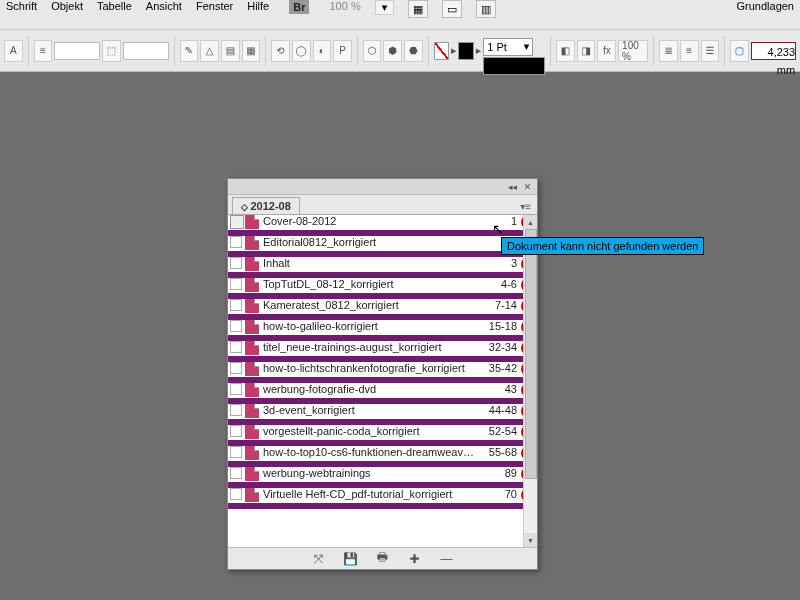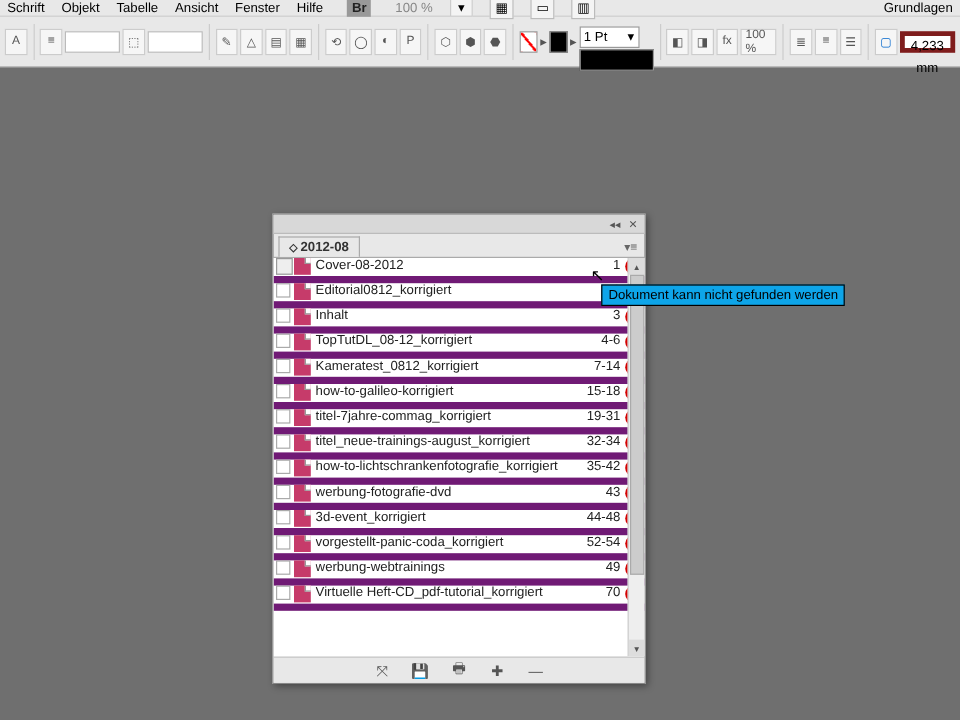--- a/index.html
+++ b/index.html
@@ -1,32 +1,32 @@
 <!DOCTYPE html>
 <html><head>
 <meta charset="utf-8">
 <style>
 * { margin: 0; padding: 0; box-sizing: border-box; font-family: Tahoma, Arial, sans-serif; font-size: 11px; }
 body { background: #6f6f6f; width: 800px; height: 600px; overflow: hidden; position: relative; }
 
-.menubar { background: #e8e8e8; height: 14px; display: flex; align-items: center; padding: 0 6px; border-bottom: 1px solid #ccc; gap: 14px; }
+.menubar { background: #e8e8e8; height: 30px; display: flex; align-items: flex-start; padding: 0 6px; border-bottom: 1px solid #ccc; gap: 14px; }
 .menubar .item { color: #000; cursor: pointer; }
 .menubar .righthelp { margin-left: auto; }
 .menubar .br-badge { background: #999; color: #222; padding: 1px 4px; font-weight: bold; margin-left: 6px; }
 .menubar .zoom { color: #888; margin-left: 6px; }
 .menubar .arrows { padding: 0 6px; border: 1px solid #ccc; background: #f4f4f4; }
 .menubar .iconbtn { width: 20px; height: 18px; border: 1px solid #bbb; background: #f4f4f4; display: flex; align-items: center; justify-content: center; }
 
 .toolbar { background: #e8e8e8; height: 42px; display: flex; align-items: center; padding: 2px 4px; border-bottom: 1px solid #bbb; gap: 2px; }
 .toolbar .slot { width: 22px; height: 22px; border: 1px solid #ccc; background: #f6f6f6; display: flex; align-items: center; justify-content: center; color: #555; font-size: 10px; }
 .toolbar .field { height: 18px; border: 1px solid #bbb; background: #fff; width: 46px; }
 .toolbar .sep { width: 1px; height: 30px; background: #ccc; margin: 0 3px; }
 .toolbar .stroke-sel { height: 18px; border: 1px solid #999; background: #fff; width: 50px; display: flex; align-items:center; padding:0 3px; justify-content: space-between; margin-top: 11px; }
 .toolbar .stroke-bar { height: 18px; border: 1px solid #999; background: #000; width: 62px; }
-.toolbar .mmfield { height: 18px; border: 4px solid #7f1d1d; background: #fff; width: 54px; text-align: center; line-height:18px; }
+.toolbar .mmfield { height: 18px; border: 1px solid #7f1d1d; background: #fff; width: 54px; text-align: right; line-height:18px; }
 .toolbar .diag { width:18px; height:18px; background:linear-gradient(to top right, transparent 45%, red 45%, red 55%, transparent 55%), #fff; border:1px solid #999; }
 .toolbar .swatch { width:18px; height:18px; background:#000; border:1px solid #999; }
 
 .panel { position: absolute; left: 227px; top: 178px; width: 311px; background: #e8e8e8; border: 1px solid #888; box-shadow: 2px 2px 6px rgba(0,0,0,0.4); }
 .panel-header { height: 16px; background: #d8d8d8; display: flex; align-items: center; justify-content: flex-end; padding: 0 4px; gap: 4px; border-bottom: 1px solid #bbb; }
 .panel-header .ico { width: 11px; height: 11px; display:flex; align-items:center; justify-content:center; font-size:9px; color:#555; cursor:pointer; }
 .tab-row { height: 20px; display: flex; align-items: flex-end; padding: 0 4px; border-bottom: 1px solid #aaa; justify-content: space-between; }
 .tab-row .tab { background: #e8e8e8; border: 1px solid #aaa; border-bottom: none; padding: 2px 8px; font-weight: bold; color: #333; }
 .tab-row .menuico { font-size: 10px; color: #666; padding: 2px; }
 
@@ -167,27 +167,20 @@
     <div class="row">
         <span class="chk"></span>
         <span class="docico"></span>
         <span class="name">how-to-galileo-korrigiert</span>
         <span class="pages">15-18</span>
         <span class="status">?</span>
       </div>
     <div class="row">
         <span class="chk"></span>
         <span class="docico"></span>
-        <span class="name">titel-7jahre-commag_korrigiert</span>
-        <span class="pages">19-31</span>
-        <span class="status">?</span>
-      </div>
-    <div class="row">
-        <span class="chk"></span>
-        <span class="docico"></span>
         <span class="name">titel_neue-trainings-august_korrigiert</span>
         <span class="pages">32-34</span>
         <span class="status">?</span>
       </div>
     <div class="row">
         <span class="chk"></span>
         <span class="docico"></span>
         <span class="name">how-to-lichtschrankenfotografie_korrigiert</span>
         <span class="pages">35-42</span>
         <span class="status">?</span>
@@ -209,22 +202,29 @@
     <div class="row">
         <span class="chk"></span>
         <span class="docico"></span>
         <span class="name">vorgestellt-panic-coda_korrigiert</span>
         <span class="pages">52-54</span>
         <span class="status">?</span>
       </div>
     <div class="row">
         <span class="chk"></span>
         <span class="docico"></span>
+        <span class="name">how-to-top10-cs6-funktionen-dreamweave...</span>
+        <span class="pages">55-68</span>
+        <span class="status">?</span>
+      </div>
+    <div class="row">
+        <span class="chk"></span>
+        <span class="docico"></span>
         <span class="name">werbung-webtrainings</span>
-        <span class="pages">49</span>
+        <span class="pages">89</span>
         <span class="status">?</span>
       </div>
     <div class="row">
         <span class="chk"></span>
         <span class="docico"></span>
         <span class="name">Virtuelle Heft-CD_pdf-tutorial_korrigiert</span>
         <span class="pages">70</span>
         <span class="status">?</span>
       </div>
     <div class="scrollbar">

